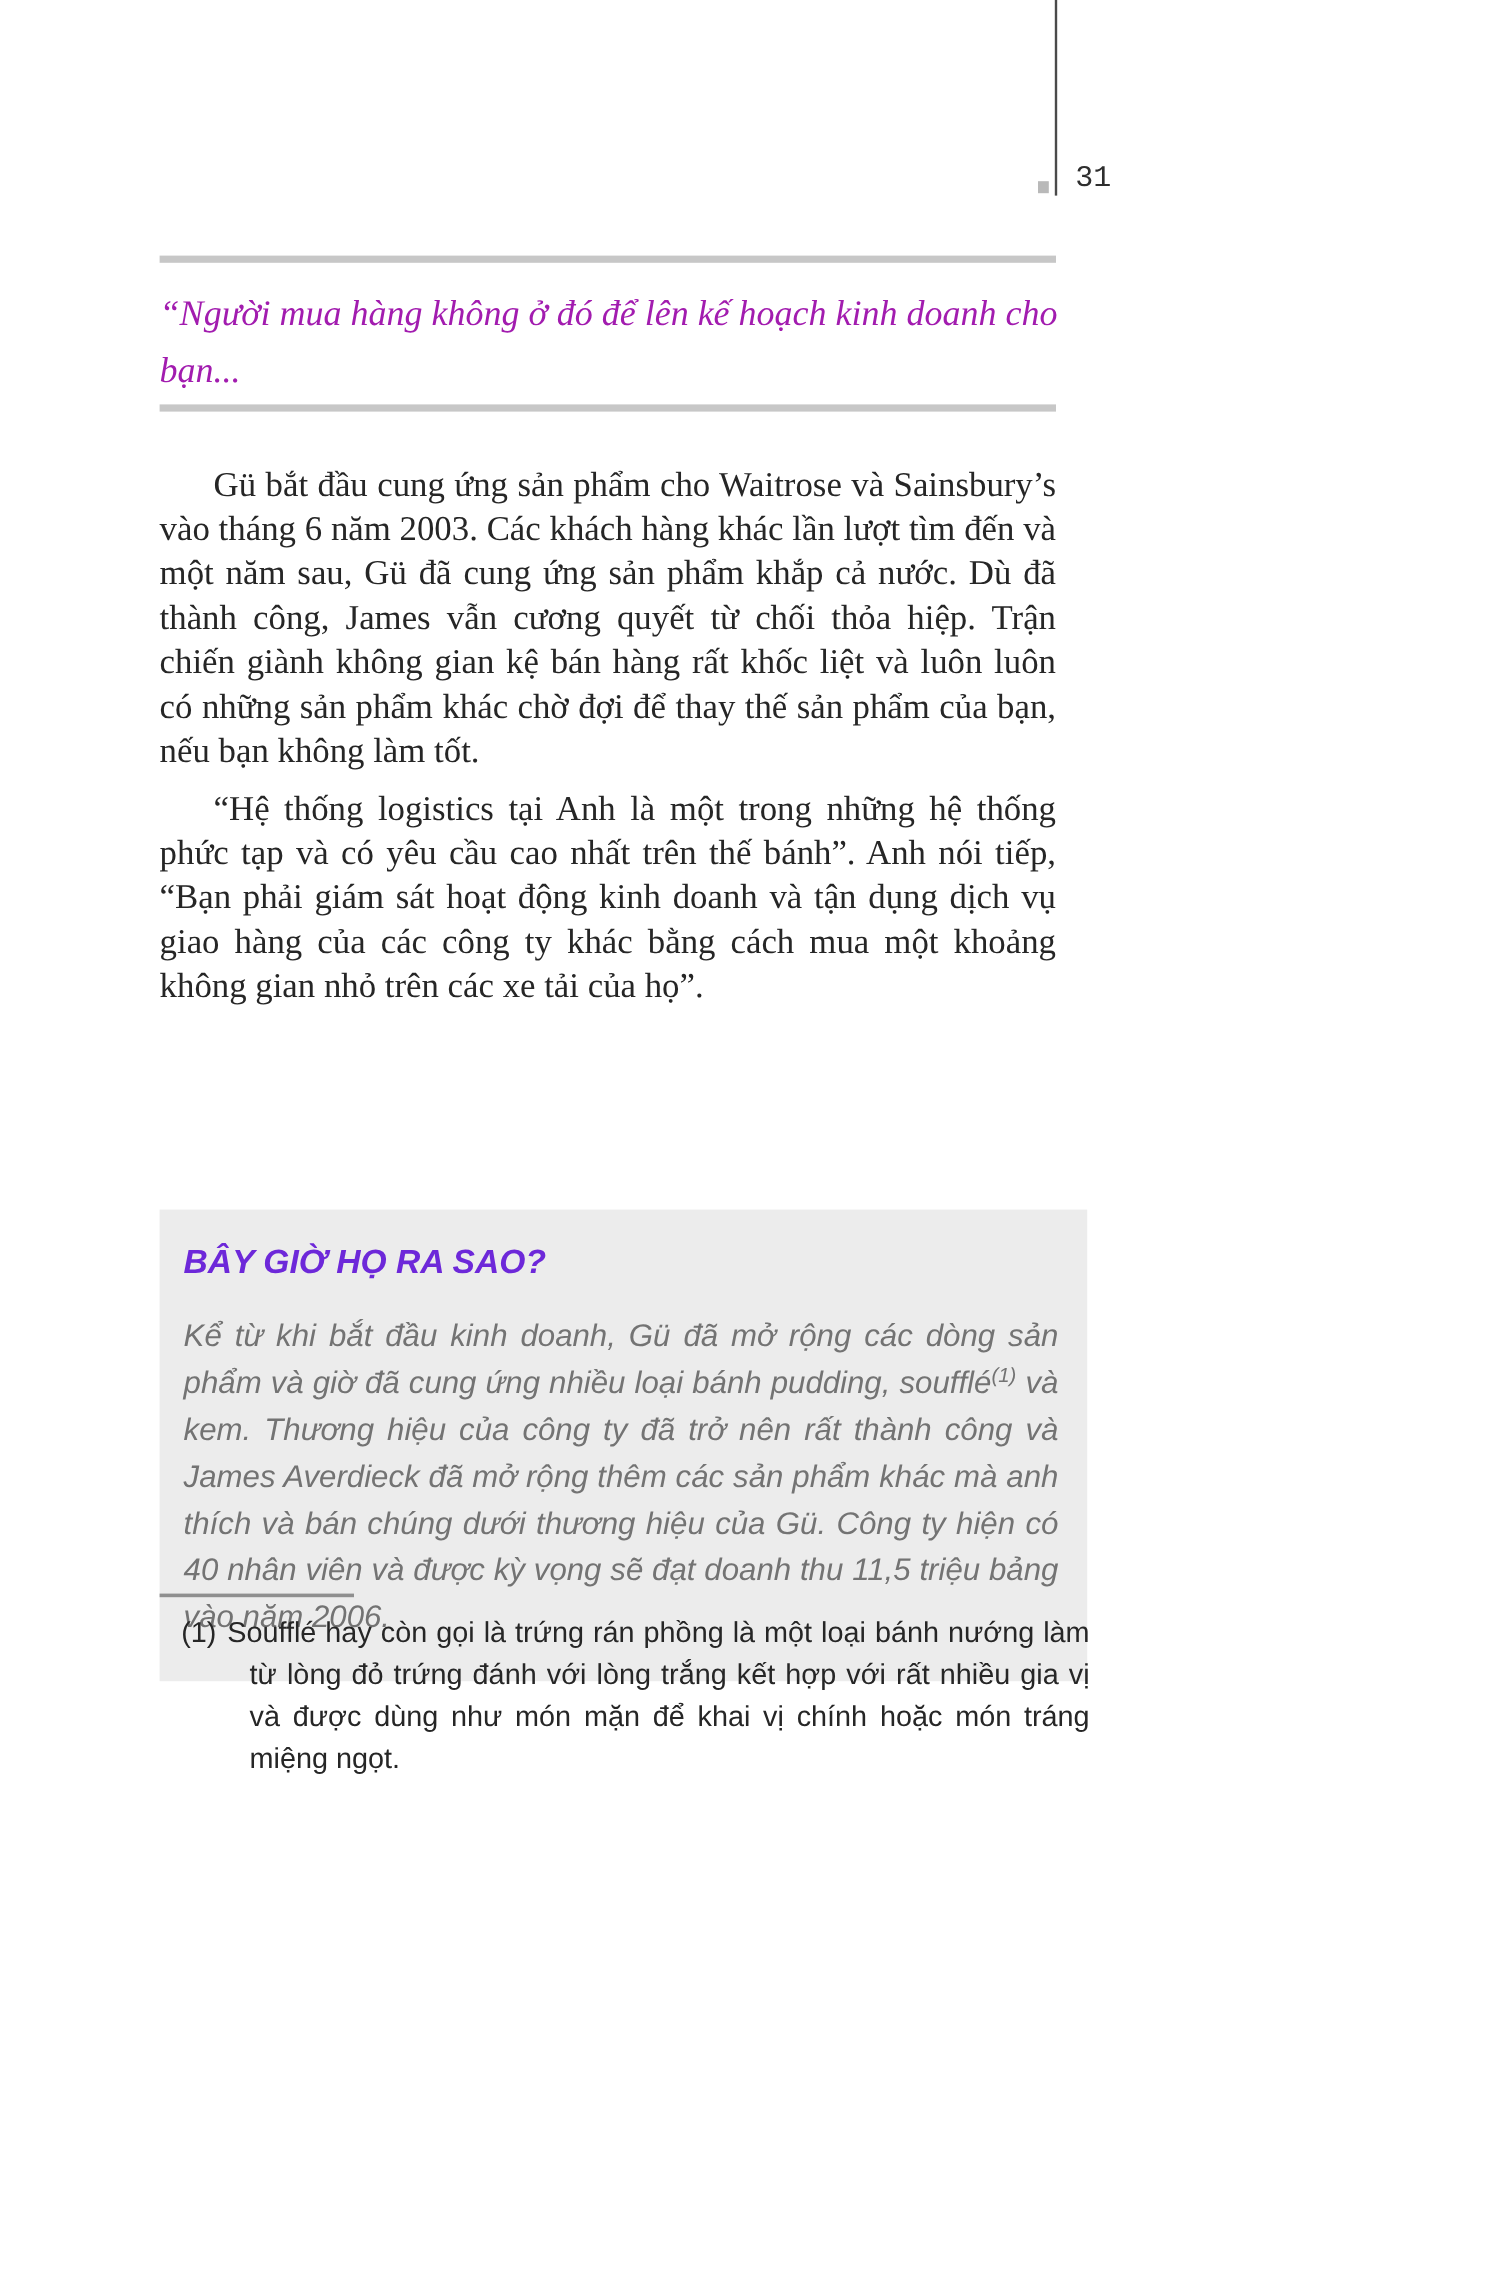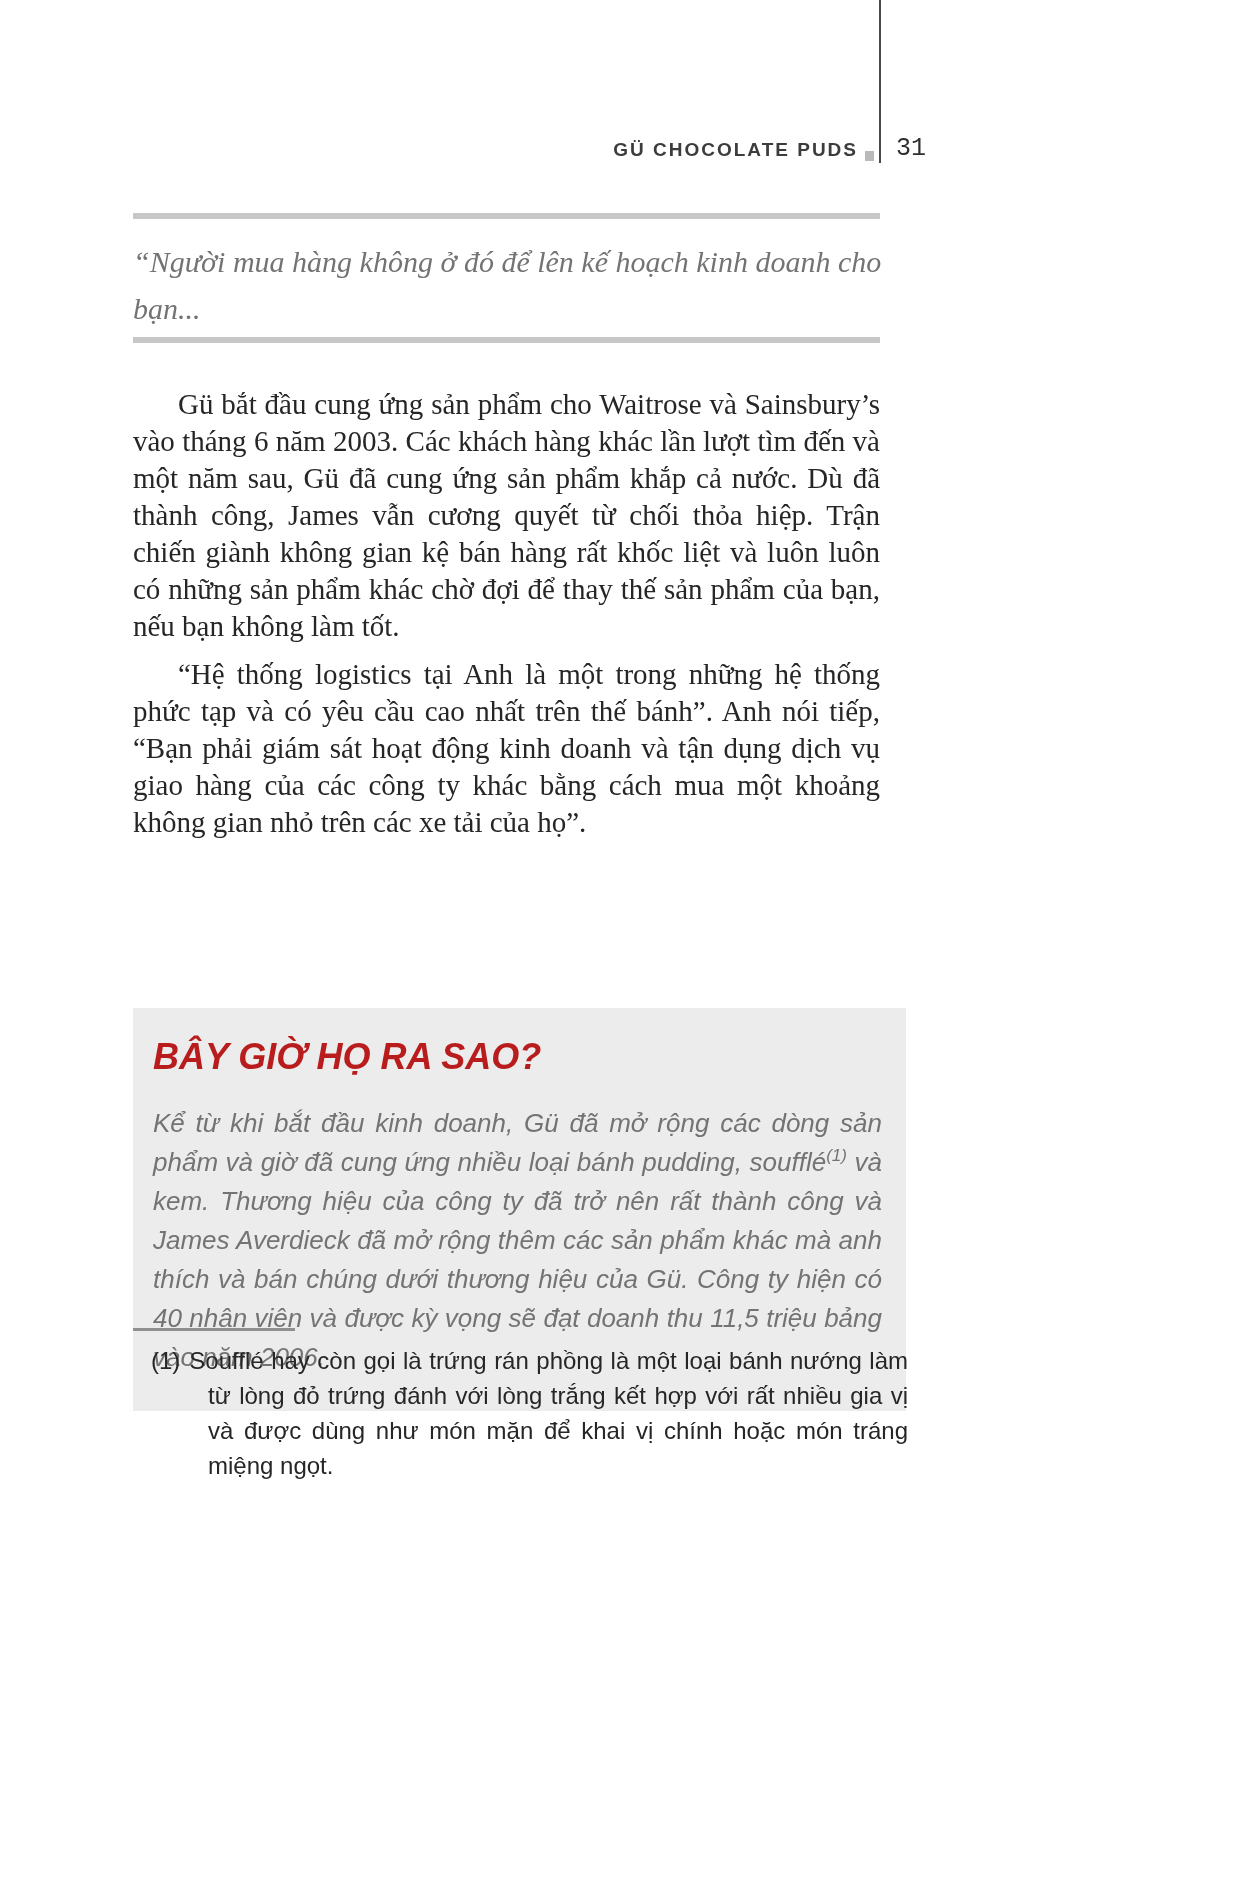--- a/index.html
+++ b/index.html
@@ -62,21 +62,21 @@
   .quote-rule.top { top: 213px; }
   .quote-rule.bottom { top: 337px; }
   .quote {
     position: absolute;
     top: 238px;
     left: 133px;
     width: 752px;
     font-style: italic;
     font-size: 30px;
     line-height: 47px;
-    color: #737373;
+    color: #a21caf;
   }
 
   
   .body-copy {
     position: absolute;
     top: 386px;
     left: 133px;
     width: 747px;
     font-size: 29px;
     line-height: 37px;
@@ -95,24 +95,24 @@
     top: 1008px;
     left: 133px;
     width: 773px;
     box-sizing: border-box;
     padding: 28px 24px 34px 20px;
     background: #ececec;
     font-family: "Liberation Sans", sans-serif;
   }
   .now-box-title {
     margin: 0 0 26px 0;
-    font-size: 36px;
+    font-size: 28px;
     font-style: italic;
     font-weight: bold;
-    color: #b91c1c;
+    color: #6d28d9;
   }
   .now-box-body {
     margin: 0;
     font-size: 26px;
     font-style: italic;
     line-height: 39px;
     text-align: justify;
     color: #737373;
   }
   .now-box-body sup {
@@ -145,21 +145,20 @@
     padding-left: 57px;
     text-indent: -57px;
   }
   .footnote .marker { padding-right: 9px; }
 </style>
 </head>
 <body>
 
 <div class="page">
 
-  <div class="running-head">GÜ CHOCOLATE PUDS</div>
   <div class="head-square"></div>
   <div class="head-vrule"></div>
   <div class="page-number">31</div>
 
   <div class="quote-rule top"></div>
   <div class="quote">
     <div>“Người mua hàng không ở đó để lên kế hoạch kinh doanh cho bạn...</div>
   </div>
   <div class="quote-rule bottom"></div>
 

